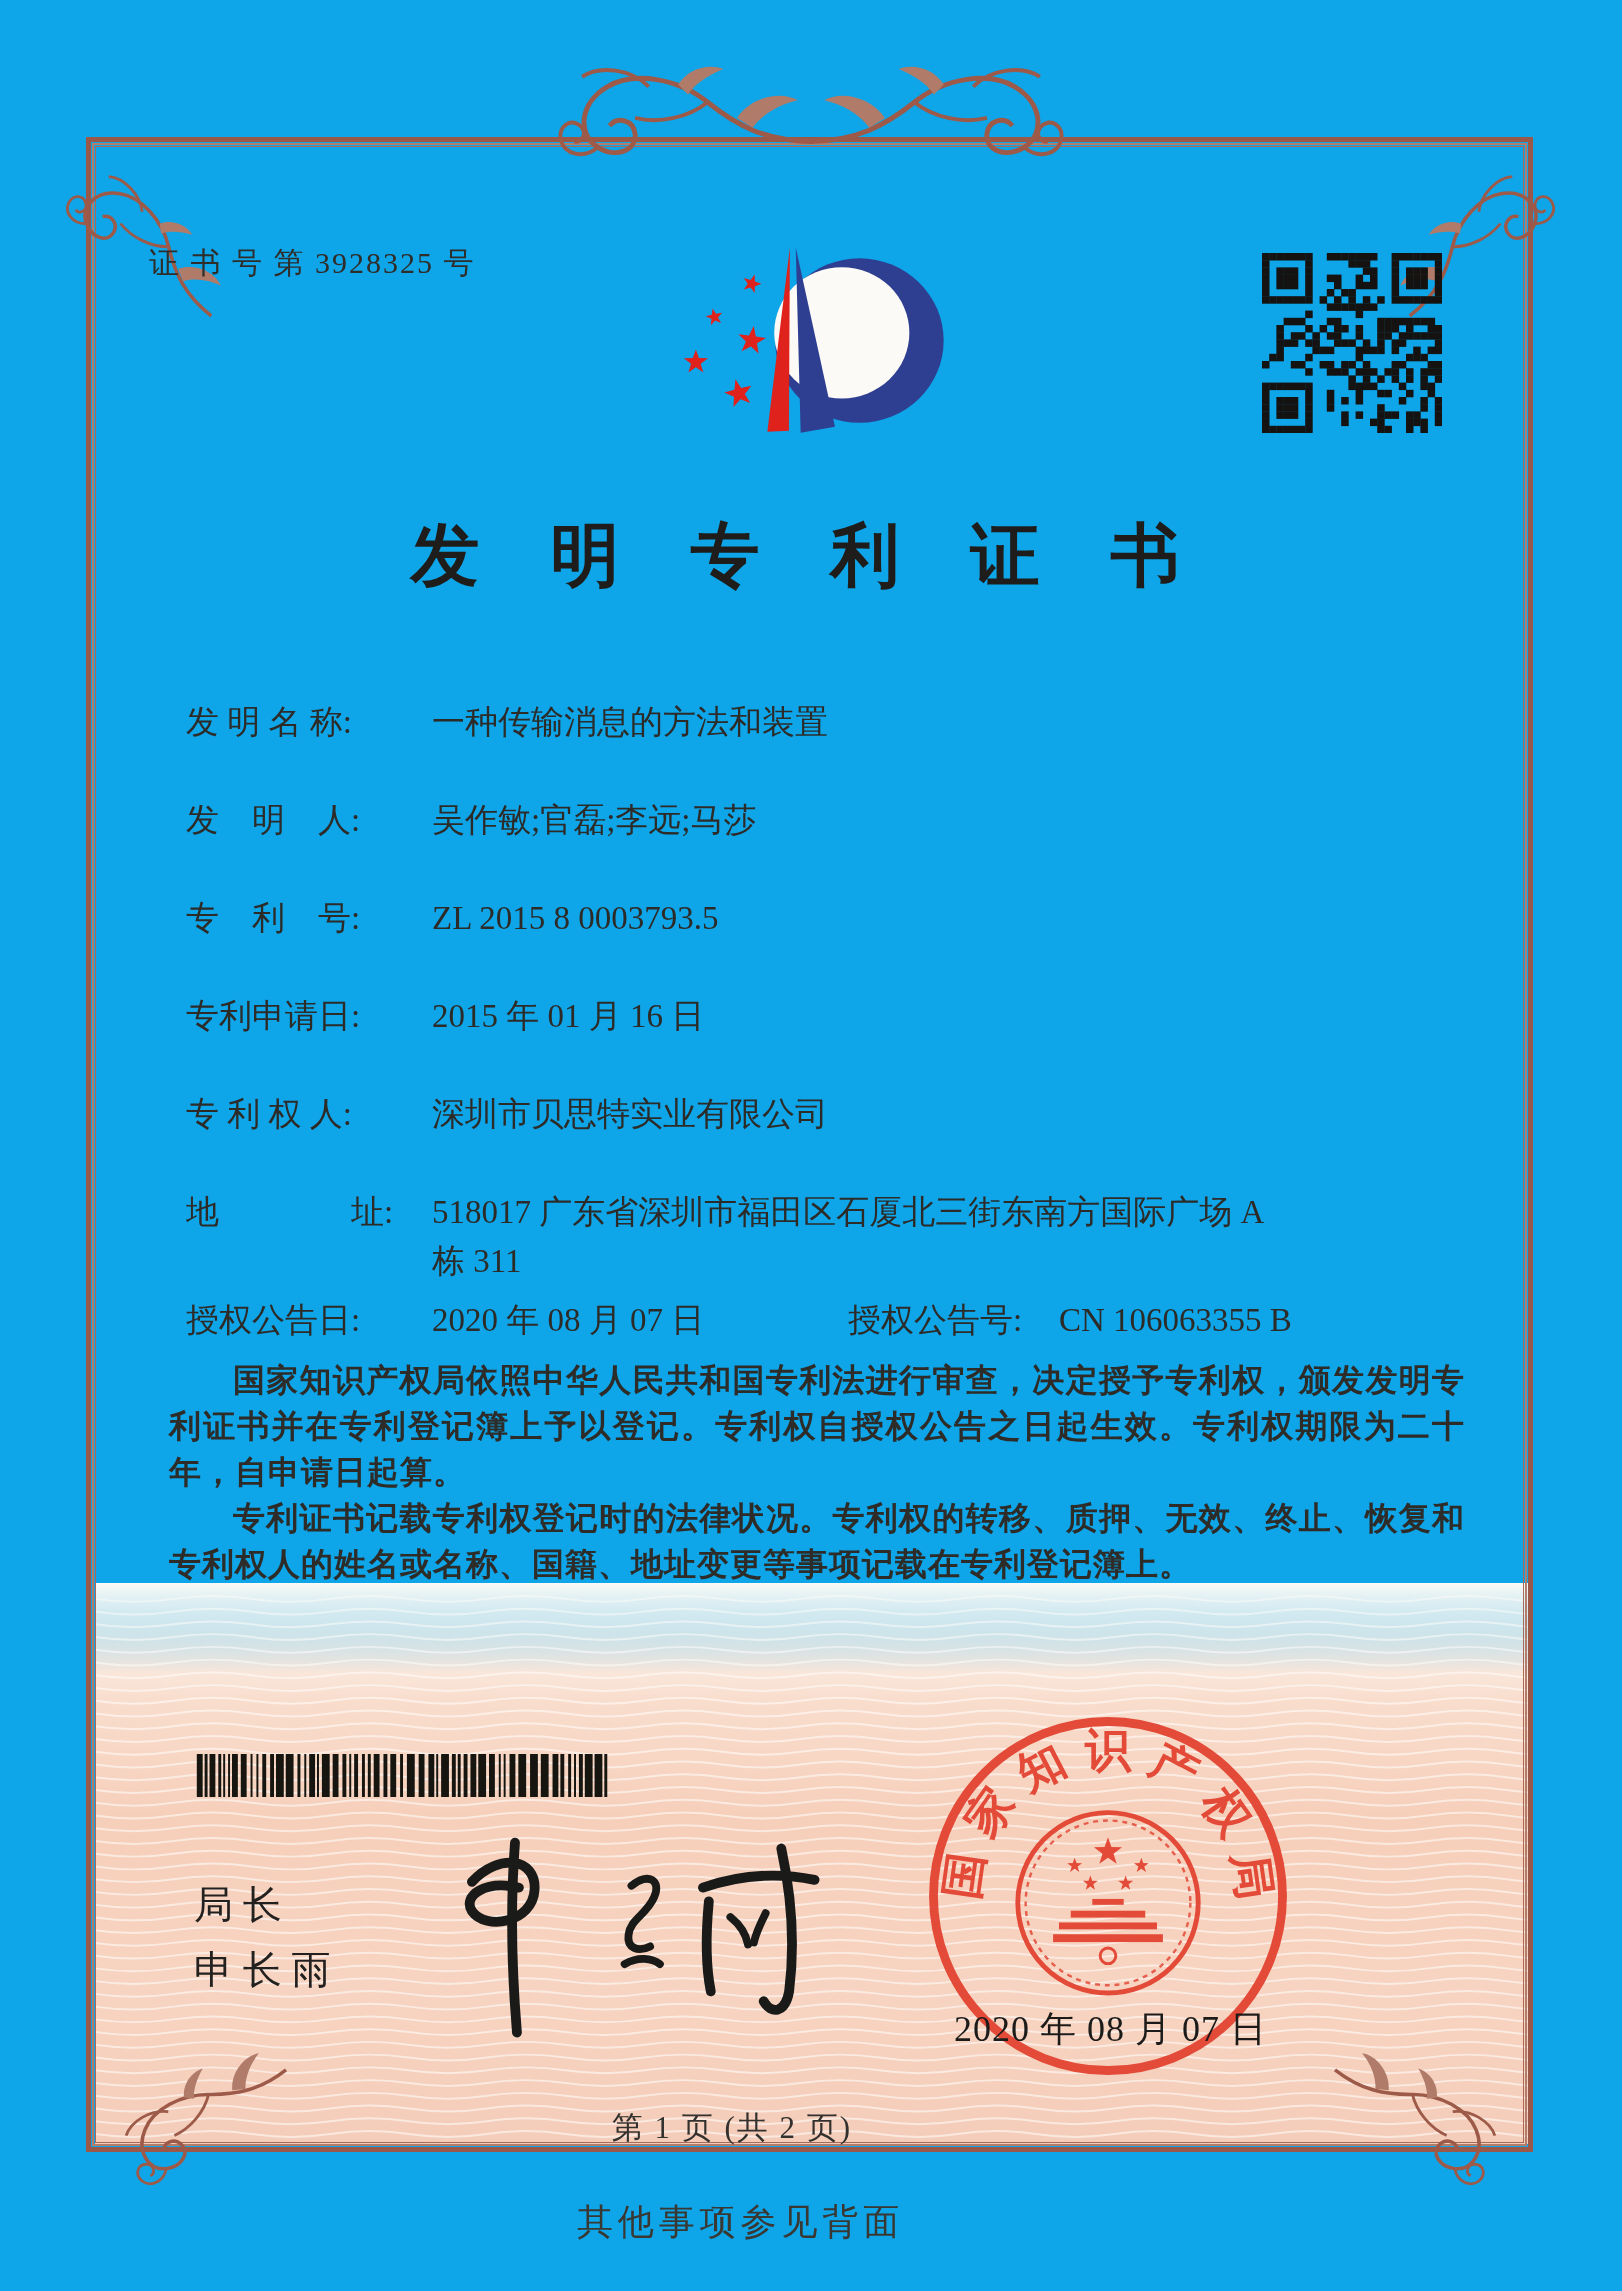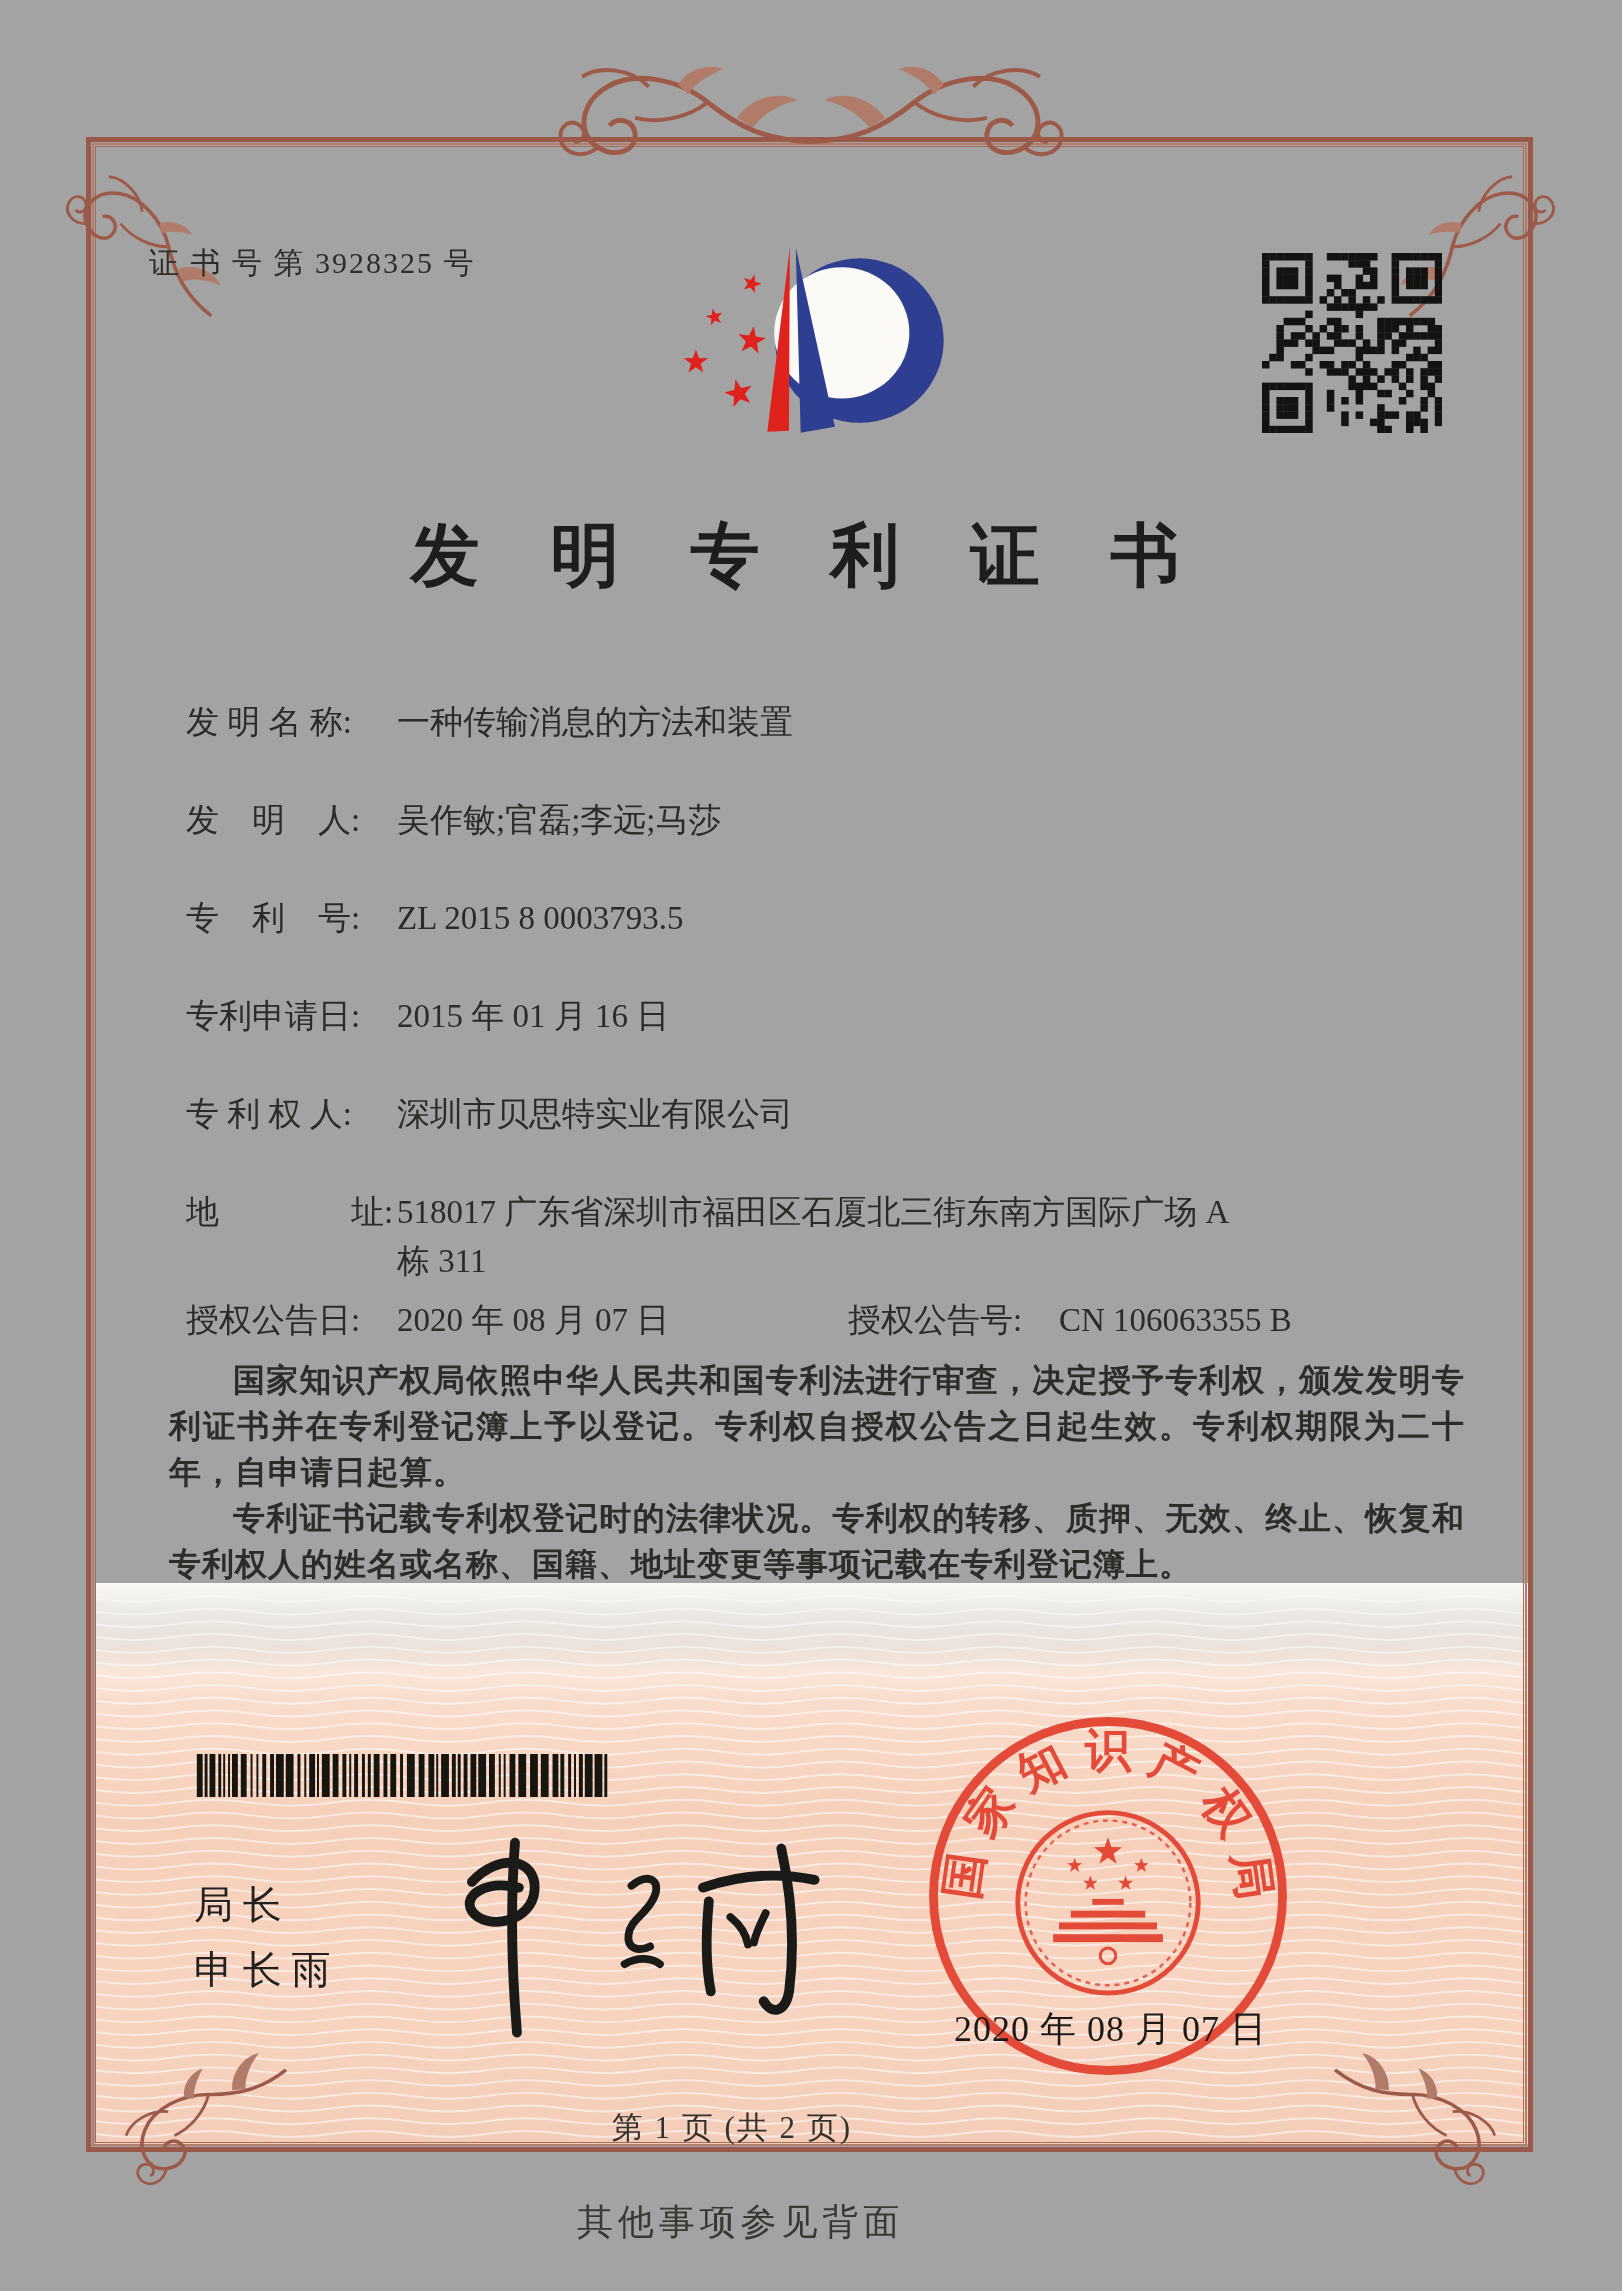--- a/index.html
+++ b/index.html
@@ -1,35 +1,35 @@
 <!DOCTYPE html>
 <html><head>
 <meta charset="utf-8">
 <style>
   html,body{margin:0;padding:0;background:#e9e7e2;}
   .page{
     position:relative;width:1622px;height:2292px;margin:0 auto;
-    background:#a3a3a3;overflow:hidden;
+    background:#0ea5e9;overflow:hidden;
     font-family:"Liberation Serif","DejaVu Serif",serif;
     color:#2d2b28;
   }
   
   .frame{position:absolute;left:86px;top:137px;width:1437px;height:2005px;
     border:5.9px solid #9a5848;}
   .frame .in1{position:absolute;inset:1px;border:2px solid #b27c6b;}
   .frame .in2{position:absolute;inset:3.9px;border:1px solid #a96a58;}
   .ornaments{position:absolute;left:0;top:0;pointer-events:none;}
   
   .certno{position:absolute;left:149px;top:243px;font-size:30px;letter-spacing:2px;color:#2f2d2a;white-space:pre;}
   .logo{position:absolute;left:642px;top:223px;}
   .qr{position:absolute;left:1262px;top:253px;}
   .title{position:absolute;left:0;top:510px;width:100%;text-align:center;
     font-size:69px;font-weight:600;letter-spacing:71px;text-indent:39px;color:#1f1d1b;}
   
-  .row{position:absolute;left:186px;display:flex;font-size:33px;line-height:49px;}
+  .row{position:absolute;left:186px;display:flex;font-size:33px;line-height:49px;gap:35px;}
   .row .lbl{width:211px;flex:0 0 211px;white-space:pre;}
   .row .val{white-space:pre-line;}
   .grant2{position:absolute;left:848px;display:flex;font-size:33px;line-height:49px;align-items:center;}
   .grant2 .lbl{width:211px;flex:0 0 211px;white-space:pre;}
   
   .body-text{position:absolute;left:169px;top:1357px;width:1296px;font-weight:bold;}
   .body-text p{margin:0;text-indent:2em;font-size:32px;line-height:46px;
     text-align:justify;letter-spacing:1px;color:#2e2c29;}
   
   .wavezone{position:absolute;left:95px;top:1583px;width:1433px;height:561px;

